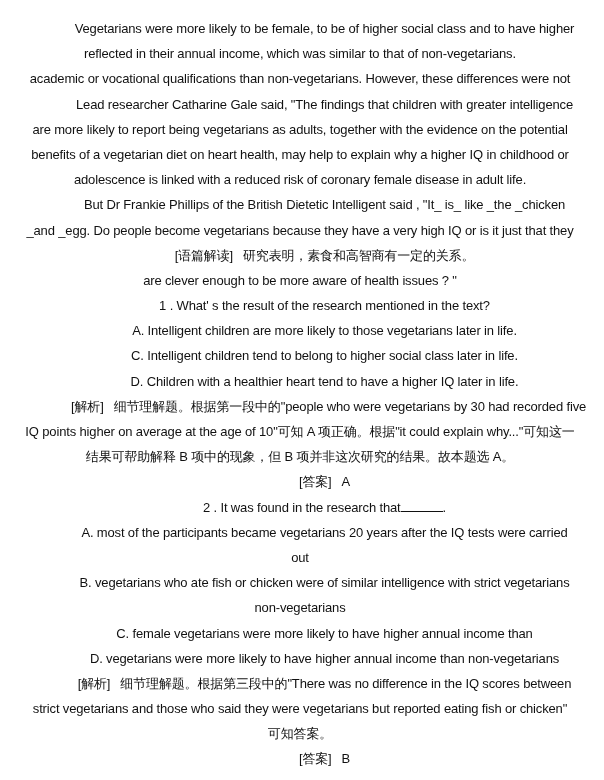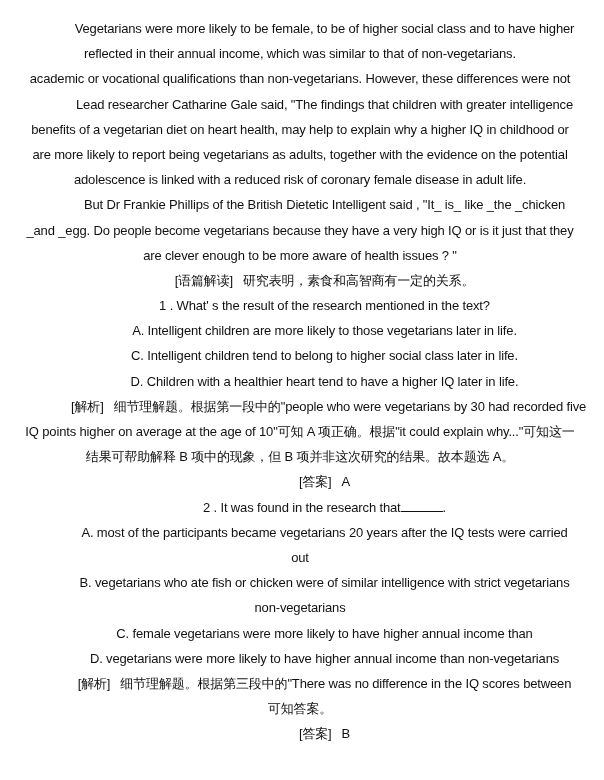--- a/index.html
+++ b/index.html
@@ -19,30 +19,30 @@
   .first { margin-top: 0px; }
 </style>
 </head>
 <body>
 
 <div class="page">
   <div class="line ind first">Vegetarians were more likely to be female, to be of higher social class and to have higher</div>
   <div class="line">reflected in their annual income, which was similar to that of non-vegetarians.</div>
   <div class="line">academic or vocational qualifications than non-vegetarians. However, these differences were not</div>
   <div class="line ind">Lead researcher Catharine Gale said, "The findings that children with greater intelligence</div>
+  <div class="line">are more likely to report being vegetarians as adults, together with the evidence on the potential</div>
   <div class="line">benefits of a vegetarian diet on heart health, may help to explain why a higher IQ in childhood or</div>
-  <div class="line">are more likely to report being vegetarians as adults, together with the evidence on the potential</div>
   <div class="line">adolescence is linked with a reduced risk of coronary female disease in adult life.</div>
   <div class="line ind">But Dr Frankie Phillips of the British Dietetic Intelligent said , "It_ is_ like _the _chicken</div>
   <div class="line">_and _egg. Do people become vegetarians because they have a very high IQ or is it just that they</div>
-  <div class="line">are clever enough to be more aware of health issues ? "</div>
-
   <div class="line ind">
     <span class="tag">[语篇解读]</span><span>研究表明，素食和高智商有一定的关系。</span>
   </div>
+
+  <div class="line">are clever enough to be more aware of health issues ? "</div>
 
   <div>
     <div class="line ind">1 . What' s the result of the research mentioned in the text?</div>
     <div class="line ind">A. Intelligent children are more likely to those vegetarians later in life.</div>
     <div class="line ind">C. Intelligent children tend to belong to higher social class later in life.</div>
     <div class="line ind">D. Children with a healthier heart tend to have a higher IQ later in life.</div>
     <div class="line ind">
       <span class="tag">[解析]</span><span>细节理解题。根据第一段中的"people who were vegetarians by 30 had recorded five</span>
     </div>
     <div class="line">IQ points higher on average at the age of 10"可知 A 项正确。根据"it could explain why..."可知这一</div>
@@ -58,18 +58,19 @@
     </div>
     <div class="line ind">A. most of the participants became vegetarians 20 years after the IQ tests were carried</div>
     <div class="line">out</div>
     <div class="line ind">B. vegetarians who ate fish or chicken were of similar intelligence with strict vegetarians</div>
     <div class="line">non-vegetarians</div>
     <div class="line ind">C. female vegetarians were more likely to have higher annual income than</div>
     <div class="line ind">D. vegetarians were more likely to have higher annual income than non-vegetarians</div>
     <div class="line ind">
       <span class="tag">[解析]</span><span>细节理解题。根据第三段中的"There was no difference in the IQ scores between</span>
     </div>
+    <div class="line">strict vegetarians and those who said they were vegetarians but reported eating fish or chicken"</div>
     <div class="line">可知答案。</div>
     <div class="line ind">
       <span class="tag">[答案]</span><span>B</span>
     </div>
   </div>
 </div>
 
 </body></html>

